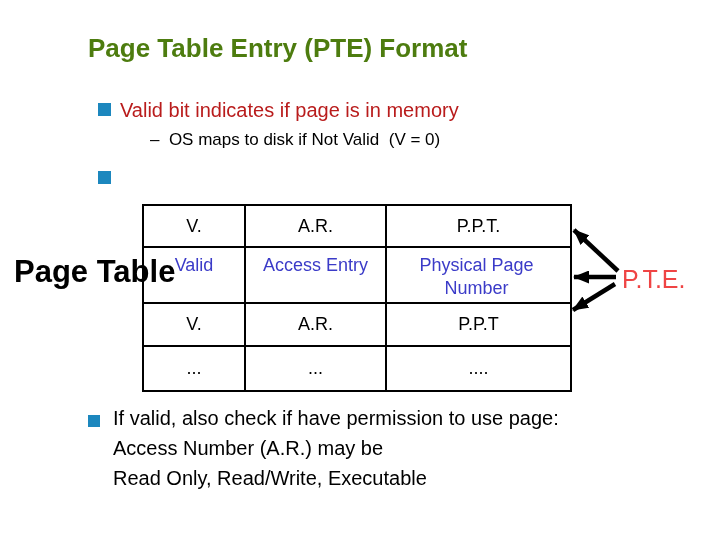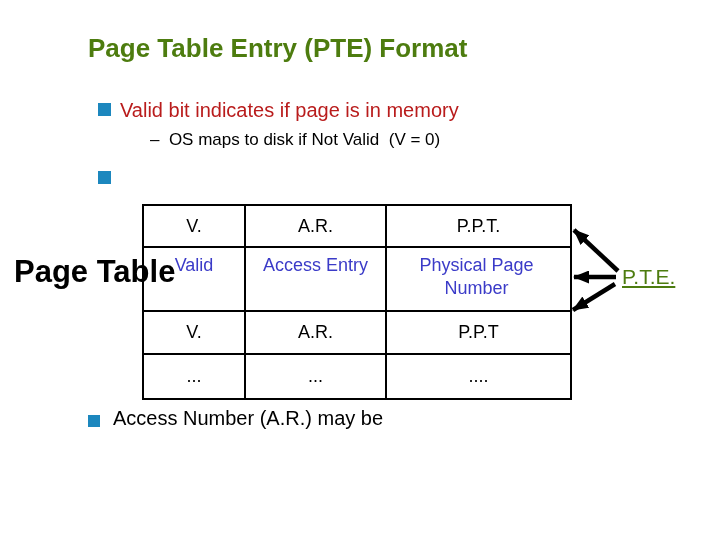--- a/index.html
+++ b/index.html
@@ -28,21 +28,21 @@
     border-collapse:collapse;table-layout:fixed;
   }
   .pte-table td{
     border:2px solid #000;text-align:center;vertical-align:middle;
     font-size:18px;padding:0;
   }
   .pte-table tr.row-fields td{
     color:#3B3BC8;vertical-align:top;padding-top:6px;line-height:23px;
   }
   .side-label{position:absolute;font-size:31px;color:#000;white-space:nowrap;font-weight:bold;}
-  .pte-label{position:absolute;left:622px;top:265px;font-size:21px;color:#4d7c0f;white-space:nowrap;text-decoration:underline;}
+  .pte-label{position:absolute;left:622px;top:265px;font-size:25px;color:#ef4444;white-space:nowrap;}
   .arrow-layer{position:absolute;left:0;top:0;width:720px;height:540px;pointer-events:none;}
   .b3-line{display:block;}
   .bullet3-text{
     position:absolute;left:113px;top:403px;font-size:20px;line-height:30px;color:#000;
     white-space:nowrap;
   }
 </style>
 </head>
 <body>
 
@@ -63,21 +63,21 @@
         <col style="width:102px">
         <col style="width:141px">
         <col style="width:185px">
       </colgroup>
     <tbody>
         <tr style="height:42px">
       <td>V.</td>
       <td>A.R.</td>
       <td>P.P.T.</td>
     </tr>
-    <tr style="height:64px" class="row-fields">
+    <tr style="height:56px" class="row-fields">
       <td>Valid</td>
       <td>Access Entry</td>
       <td style="padding-left:10px;padding-right:14px;">Physical Page Number</td>
     </tr>
     <tr style="height:43px">
       <td>V.</td>
       <td>A.R.</td>
       <td>P.P.T</td>
     </tr>
     <tr style="height:45px">
@@ -96,16 +96,18 @@
     </defs>
     <line x1="618" y1="271" x2="574" y2="230" stroke="#000" stroke-width="4.5" marker-end="url(#ah)"></line>
     <line x1="616" y1="277" x2="574" y2="277" stroke="#000" stroke-width="4.5" marker-end="url(#ah)"></line>
     <line x1="615" y1="284" x2="573" y2="310" stroke="#000" stroke-width="4.5" marker-end="url(#ah)"></line>
   </svg>
 
   <div class="pte-label">P.T.E.</div>
 
   <div class="bullet-square" style="left:88px;top:415px;width:12px;height:12px;"></div>
   <div class="bullet3-text">
+    <span class="b3-line">If valid, also check if have permission to use page:</span>
     <span class="b3-line">Access Number (A.R.) may be</span>
+    <span class="b3-line">Read Only, Read/Write, Executable</span>
   </div>
 
 </div>
 
 </body></html>

